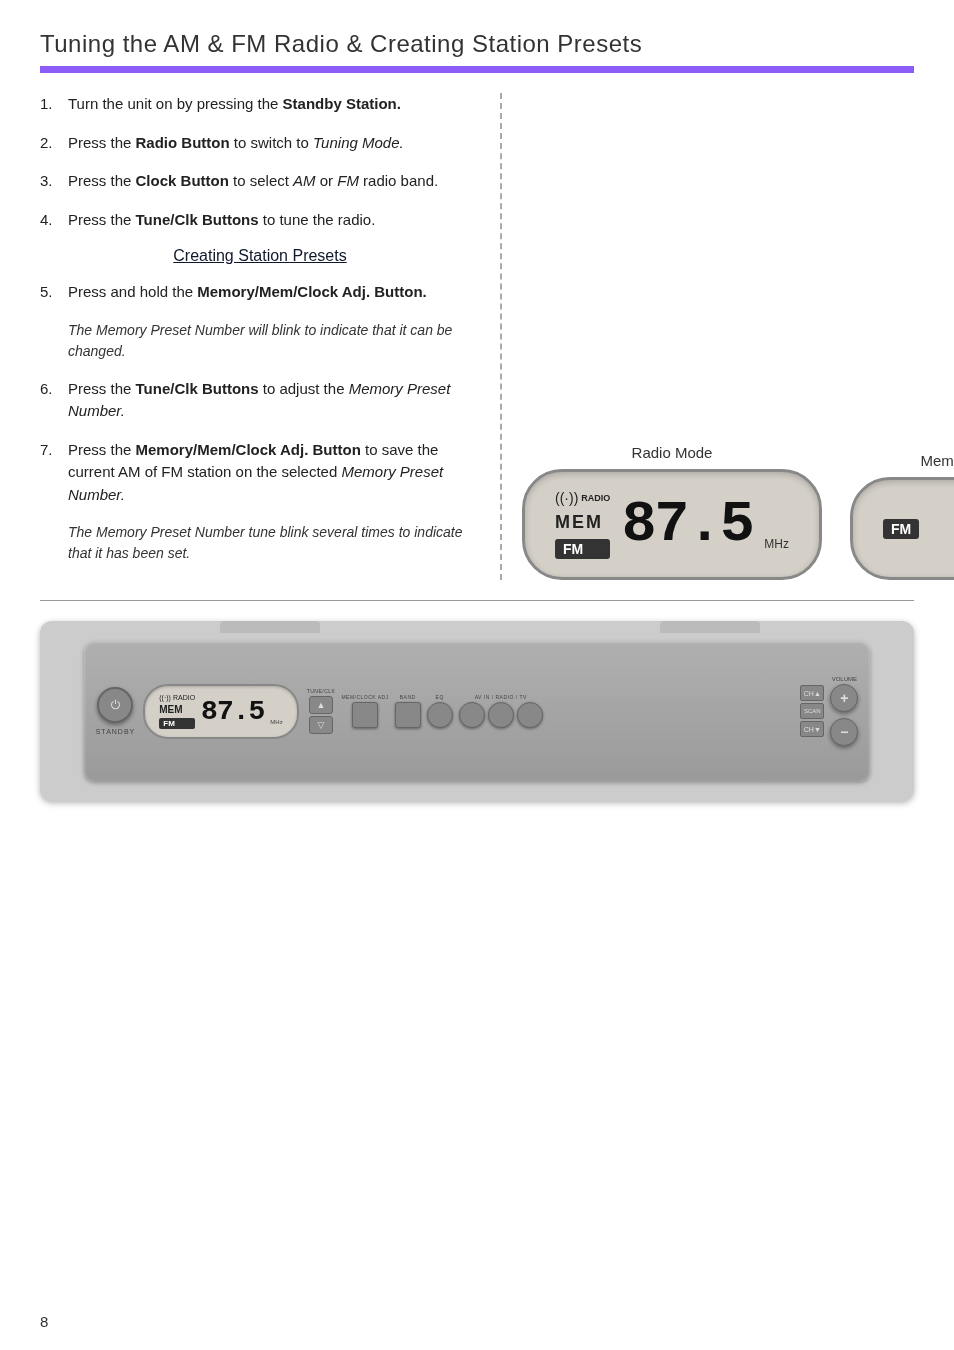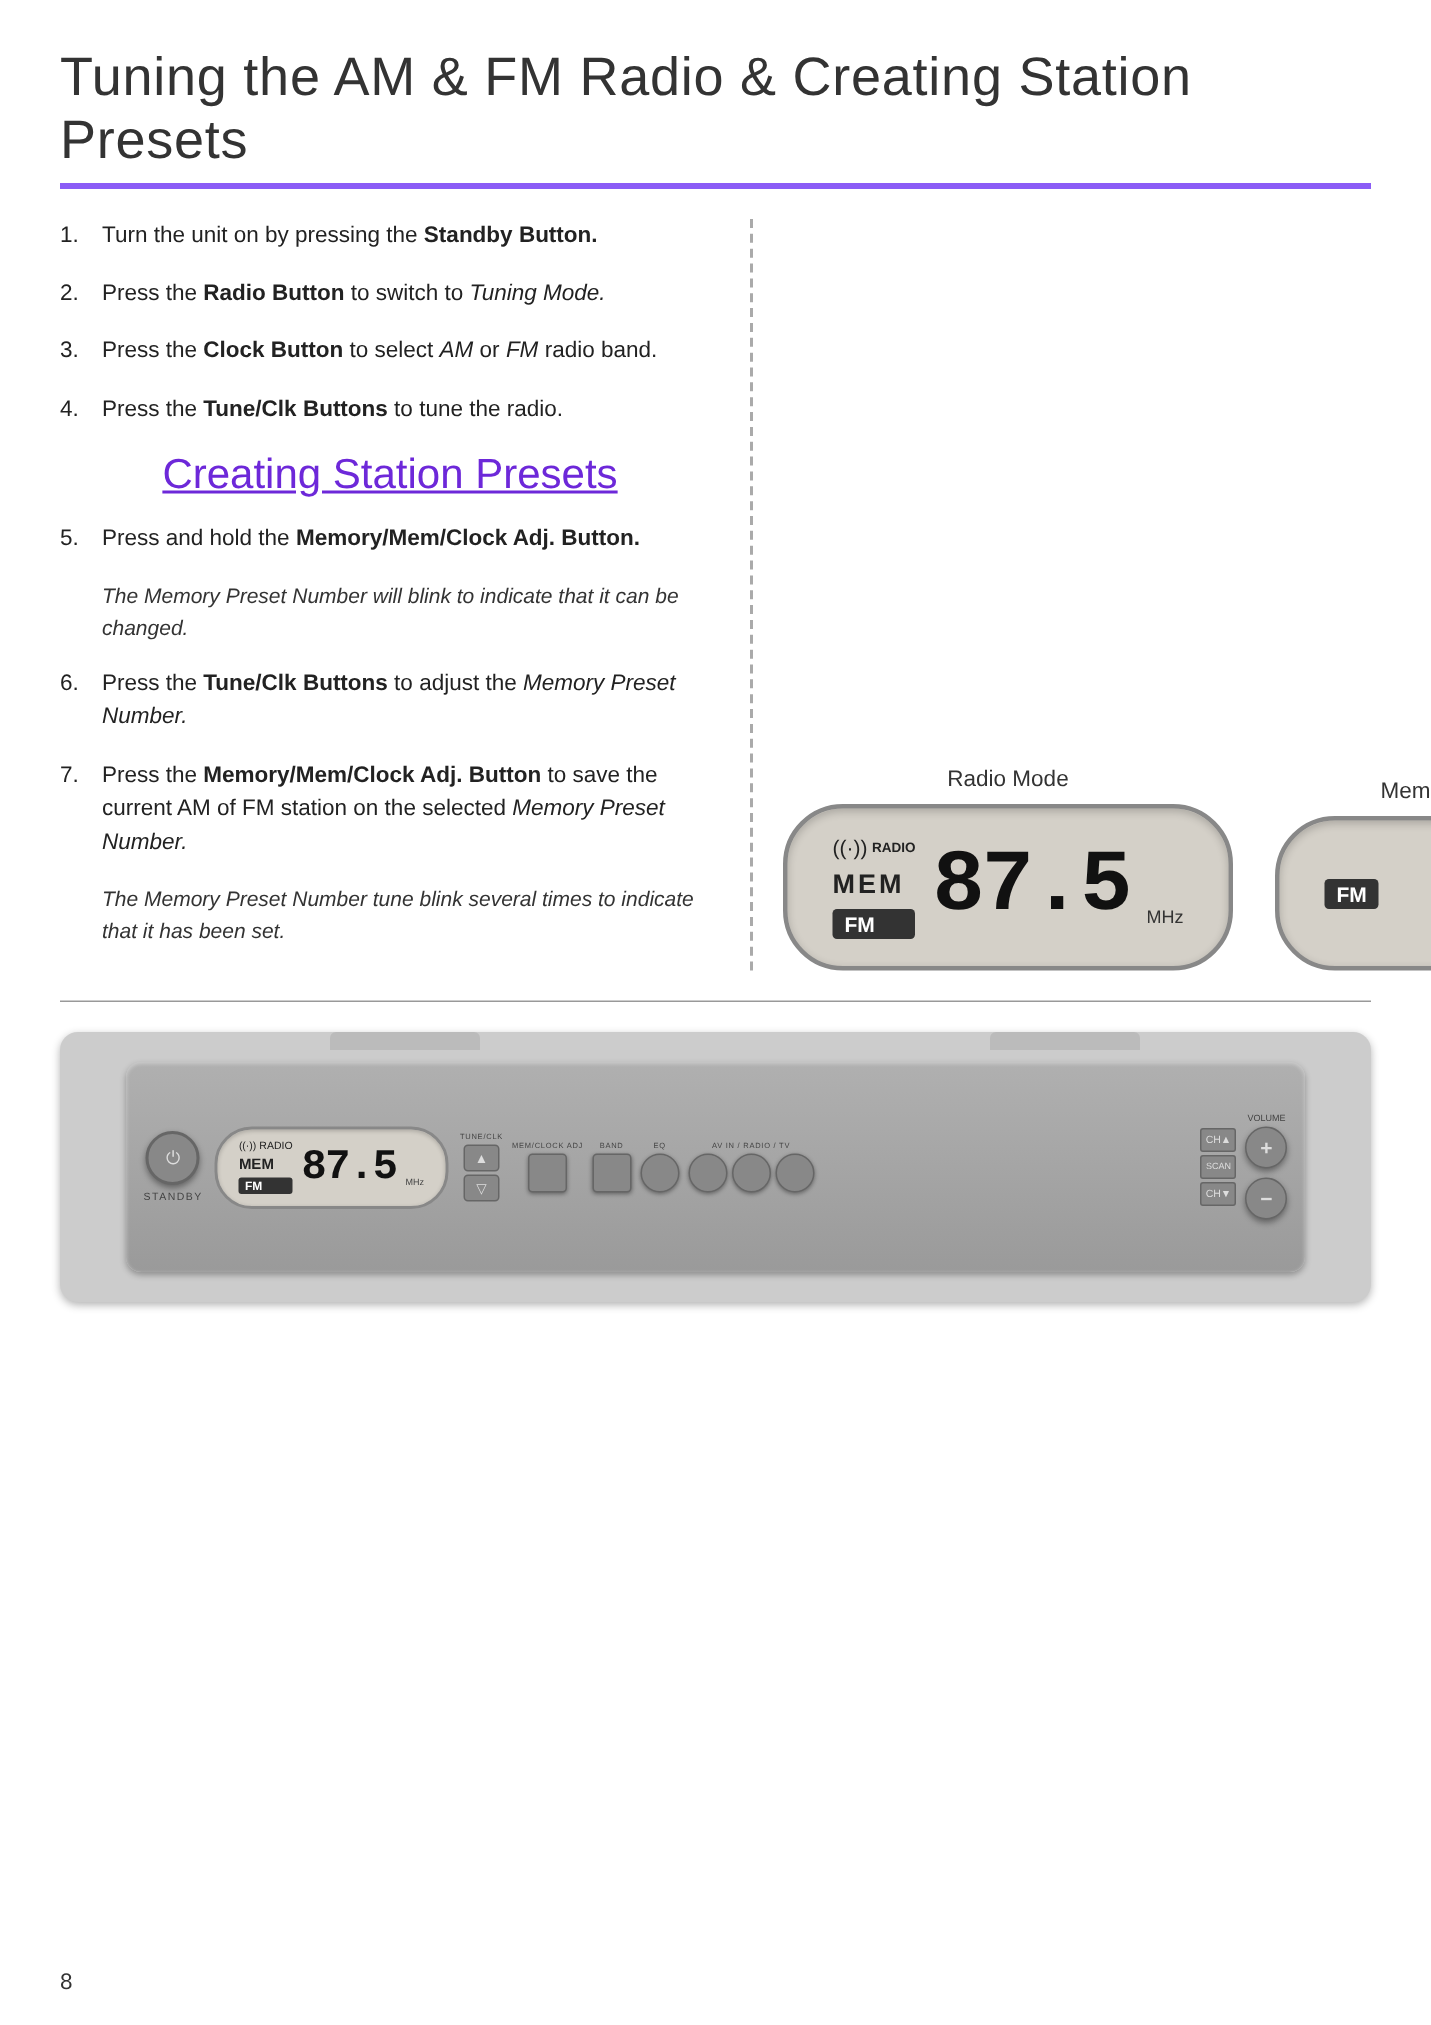--- a/index.html
+++ b/index.html
@@ -14,24 +14,24 @@
 
     .page-wrapper {
       width: 954px;
       min-height: 1350px;
       padding: 30px 40px 20px 40px;
       position: relative;
     }
 
     
     .page-title {
-      font-size: 36px;
+      font-size: 24px;
       font-weight: 400;
       color: #333;
-      border-bottom: 4px solid #8b5cf6;
+      border-bottom: 7px solid #8b5cf6;
       padding-bottom: 8px;
       margin-bottom: 20px;
       letter-spacing: 0.5px;
     }
 
     
     .main-content {
       display: flex;
       gap: 20px;
     }
@@ -78,26 +78,26 @@
       font-style: italic;
       margin-left: 28px;
       margin-bottom: 16px;
       font-size: 14px;
       color: #333;
       line-height: 1.5;
     }
 
     
     .section-heading {
-      font-size: 28px;
+      font-size: 16px;
       font-weight: 400;
       text-decoration: underline;
       text-align: center;
       margin: 10px 0 16px 0;
-      color: #6d28d9;
+      color: #0f172a;
     }
 
     
     .diagram-container {
       display: flex;
       flex-direction: column;
       align-items: center;
       width: 100%;
     }
 
@@ -477,21 +477,21 @@
 
   <div class="main-content">
 
     <div class="left-col">
 
       <ul class="instruction-list">
 
         <li>
           <span class="num">1.</span>
           <span class="text">
-            Turn the unit on by pressing the <strong>Standby Button.</strong>
+            Turn the unit on by pressing the <strong>Standby Station.</strong>
           </span>
         </li>
 
         <li>
           <span class="num">2.</span>
           <span class="text">
             Press the <strong>Radio Button</strong> to switch to <em>Tuning Mode.</em>
           </span>
         </li>
 

